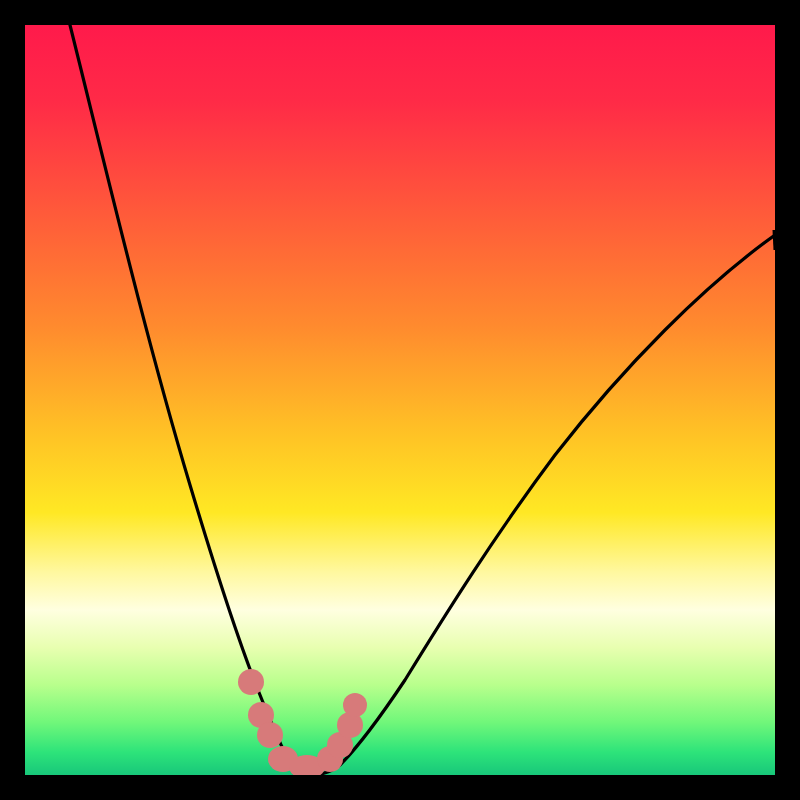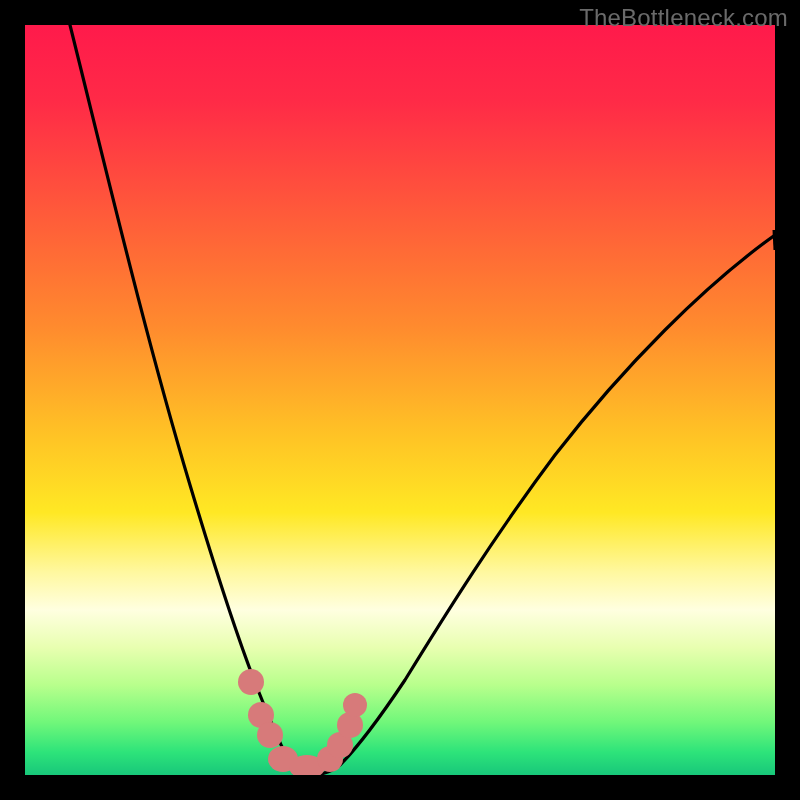--- a/index.html
+++ b/index.html
@@ -85,15 +85,14 @@
         <ellipse cx="282" cy="742" rx="18" ry="12"></ellipse>
         <circle cx="305" cy="734" r="13"></circle>
         <circle cx="315" cy="720" r="13"></circle>
         <circle cx="325" cy="700" r="13"></circle>
         <circle cx="330" cy="680" r="12"></circle>
       </g>
     </svg>
 
   </div>
 
-  <div class="watermark">TheBottleneck.com</div>
 
 </div>
 
 </body></html>

